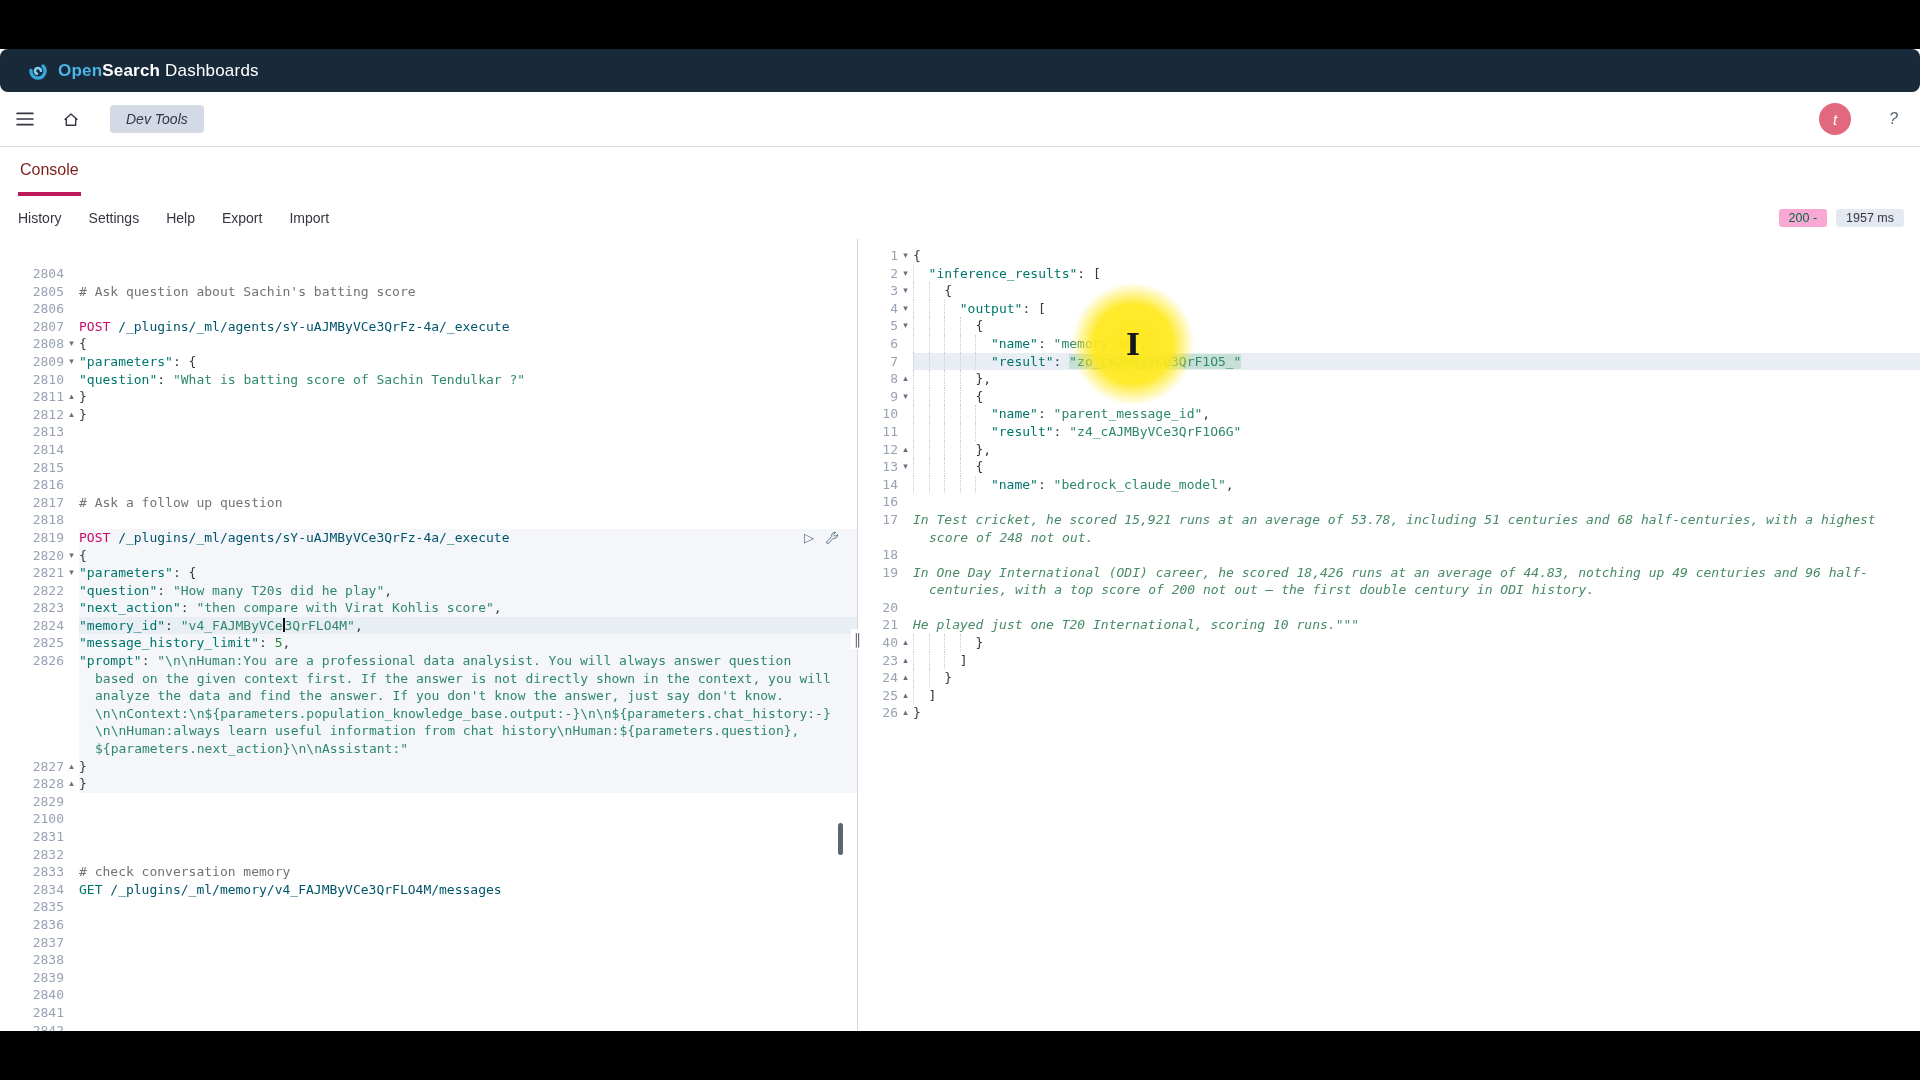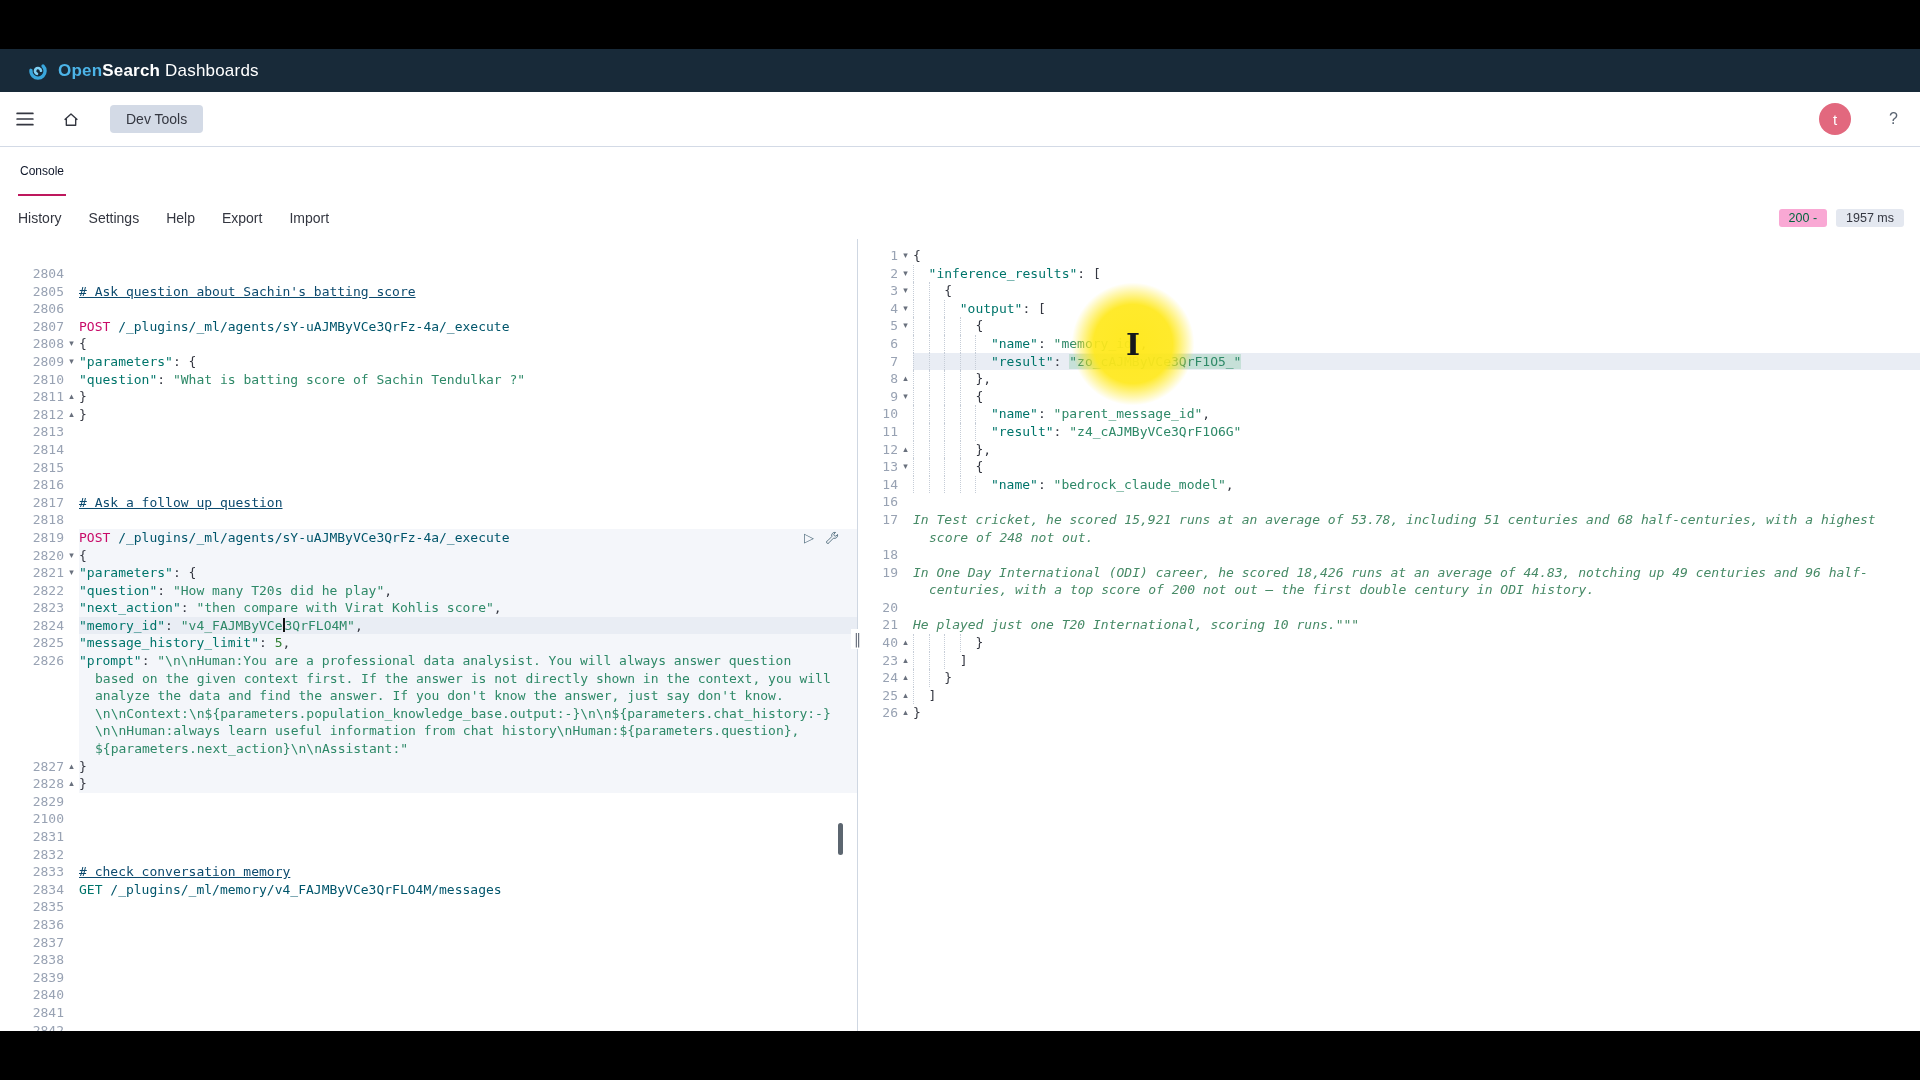--- a/index.html
+++ b/index.html
@@ -2,44 +2,44 @@
 <html><head>
 <meta charset="utf-8">
 <style>
   * { margin:0; padding:0; box-sizing:border-box; }
   html,body { width:1920px; height:1080px; background:#000; overflow:hidden;
               font-family:"Liberation Sans", sans-serif; }
   .viewport { position:absolute; top:49px; left:0; width:1920px; height:982px;
               background:#fff; overflow:hidden; }
 
   
-  .top-header { height:43px; background:#182a39; display:flex; align-items:center; padding:0 4px 0 28px; }
+  .top-header { height:43px; background:#182a39; display:flex; align-items:center; padding:0 4px 0 28px;border-radius:8px; }
   .logo { display:flex; align-items:center; margin-right:10px; }
   .brand { font-size:17px; letter-spacing:.2px; color:#fff; font-weight:600; }
   .b-open { color:#4cb4e8; font-weight:700; }
   .b-search { color:#ffffff; font-weight:700; }
   .b-rest { color:#ffffff; font-weight:400; }
 
   
   .navbar { height:55px; background:#fff; border-bottom:1px solid #d3dae6;
-            display:flex; align-items:center; padding:8px 16px; }
+            display:flex; align-items:center; padding:8px 16px;font-style:italic; }
   .icon-btn { display:inline-flex; align-items:center; cursor:pointer; }
   .icon-home { margin-left:28px; }
   .breadcrumb-chip { margin-left:30px; background:#d3dae6; color:#343741; font-size:14px;
                      padding:6px 16px; border-radius:4px; cursor:pointer; }
   .nav-spacer { flex:1; }
   .avatar { width:32px; height:32px; border-radius:50%; background:#e2687e; color:#fff;
             display:flex; align-items:center; justify-content:center; font-size:15px;
             margin-right:32px; cursor:pointer; }
   .help-icon { color:#5a6472; font-size:16px; cursor:pointer; padding:0 6px; }
 
   
   .console-row { height:49px; display:flex; align-items:stretch; padding:0 18px; }
-  .console-tab { display:flex; align-items:center; font-size:12px; color:#0f172a;
-                 border-bottom:2px solid #be185d; padding:0 2px; cursor:pointer; }
+  .console-tab { display:flex; align-items:center; font-size:16px; color:#7f1d1d;
+                 border-bottom:4px solid #be185d; padding:0 2px; cursor:pointer; }
 
   
   .menu-row { height:43px; display:flex; align-items:center; padding:0 16px 0 18px; }
   .menu-item { font-size:14px; color:#343741; margin-right:27px; cursor:pointer; }
   .badges { margin-left:auto; display:flex; gap:9px; align-items:center; }
   .badge { font-size:12.5px; padding:2px 10px; border-radius:3px; white-space:nowrap; }
   .badge-green { background:#f9a8d4; color:#00663e; }
   .badge-gray  { background:#e4e8f0; color:#343741;text-align:right; }
 
   
@@ -62,21 +62,21 @@
           line-height:17.6px; cursor:pointer; font-family:"DejaVu Sans", sans-serif; }
   .cc   { flex:1 1 auto; min-width:0; white-space:pre-wrap; overflow-wrap:break-word;
           position:relative; padding-right:20px; min-height:17.6px; }
   .hang { padding-left:16px; text-indent:-16px; }
   .g { display:inline-block; width:15.6px; height:17.6px; border-left:1px dotted #c6cdd7;
        vertical-align:top; }
 
   .blk .cc { background:#f4f6fa; }
   .act .cc { background:#e9edf4; }
 
-  .tk-c   { color:#0c4a6e;text-decoration:underline; }
+  .tk-c   { color:#737373; }
   .tk-m   { color:#c80a68; }
   .tk-gm  { color:#00756b; }
   .tk-u   { color:#00556b; }
   .tk-k   { color:#00756b; }
   .tk-s   { color:#2e8968; }
   .tk-num { color:#2f7d31; }
   .tk-p   { color:#343741; }
   .tk-q   { color:#468a66; font-style:italic; }
   .tk-sel { color:#2e8968; background:#c6e0d8; }
   .caret  { display:inline-block; width:2px; height:14px; margin-bottom:-2px; background:#111; }

